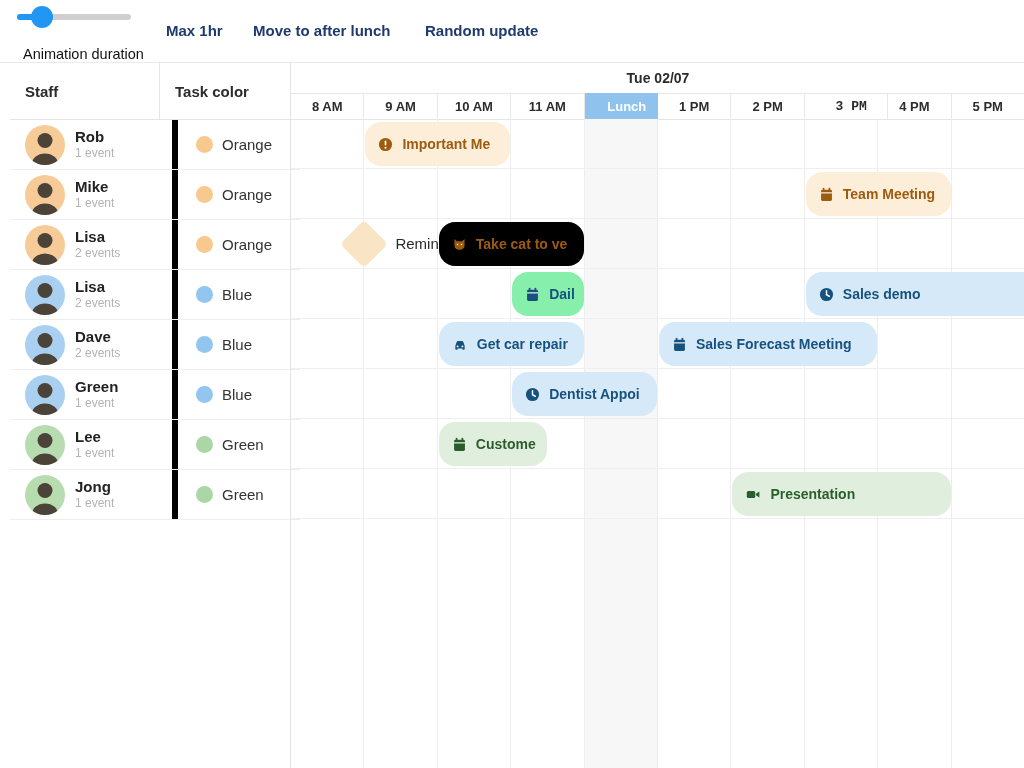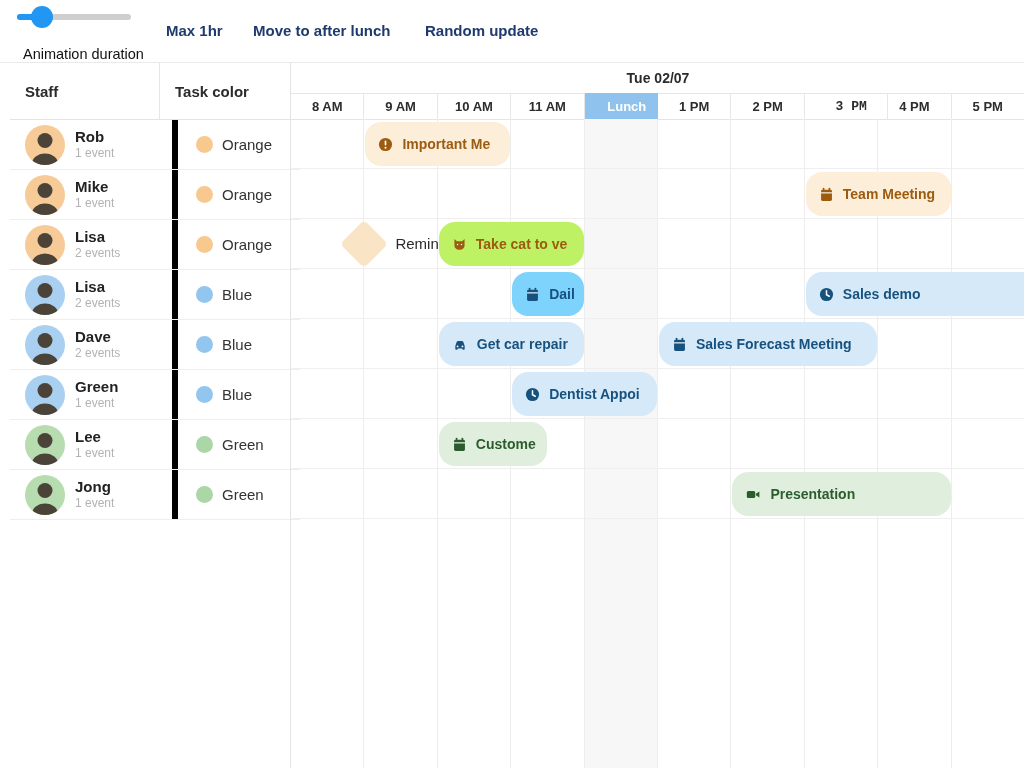--- a/index.html
+++ b/index.html
@@ -272,31 +272,31 @@
           <span class="ev-icon">
             <svg width="15" height="15" viewBox="0 0 16 16">
               <rect x="4" y="0.8" width="1.8" height="3" rx="0.9" fill="currentColor"></rect>
               <rect x="10.2" y="0.8" width="1.8" height="3" rx="0.9" fill="currentColor"></rect>
               <rect x="2.2" y="2.8" width="11.6" height="12" rx="1.5" fill="currentColor"></rect>
               <rect x="2.2" y="5.6" width="11.6" height="1.3" fill="#fff" opacity="0.9"></rect>
             </svg>
           </span>
           <span>Team Meeting</span>
         </div>
-        <div class="event" style="left: 147.8px; width: 144.8px; top: 103px; background: #bef264; color: rgb(157, 91, 16);">
+        <div class="event" style="left: 147.8px; width: 144.8px; top: 103px; background: #000000; color: rgb(157, 91, 16);">
           <span class="ev-icon">
             <svg width="15" height="15" viewBox="0 0 16 16">
               <path d="M2.6 2.2 5.2 4.6h5.6l2.6-2.4v6.6c0 3-2.4 4.9-5.4 4.9S2.6 11.8 2.6 8.8z" fill="currentColor"></path>
               <circle cx="5.9" cy="8" r="0.8" fill="#fff"></circle>
               <circle cx="10.1" cy="8" r="0.8" fill="#fff"></circle>
             </svg>
           </span>
           <span>Take cat to ve</span>
         </div>
-        <div class="event" style="left: 221.2px; width: 71.4px; top: 153px; background: #7dd3fc; color: rgb(23, 82, 127);">
+        <div class="event" style="left: 221.2px; width: 71.4px; top: 153px; background: #86efac; color: rgb(23, 82, 127);">
           <span class="ev-icon">
             <svg width="15" height="15" viewBox="0 0 16 16">
               <rect x="4" y="0.8" width="1.8" height="3" rx="0.9" fill="currentColor"></rect>
               <rect x="10.2" y="0.8" width="1.8" height="3" rx="0.9" fill="currentColor"></rect>
               <rect x="2.2" y="2.8" width="11.6" height="12" rx="1.5" fill="currentColor"></rect>
               <rect x="2.2" y="5.6" width="11.6" height="1.3" fill="#fff" opacity="0.9"></rect>
             </svg>
           </span>
           <span>Dail</span>
         </div>

